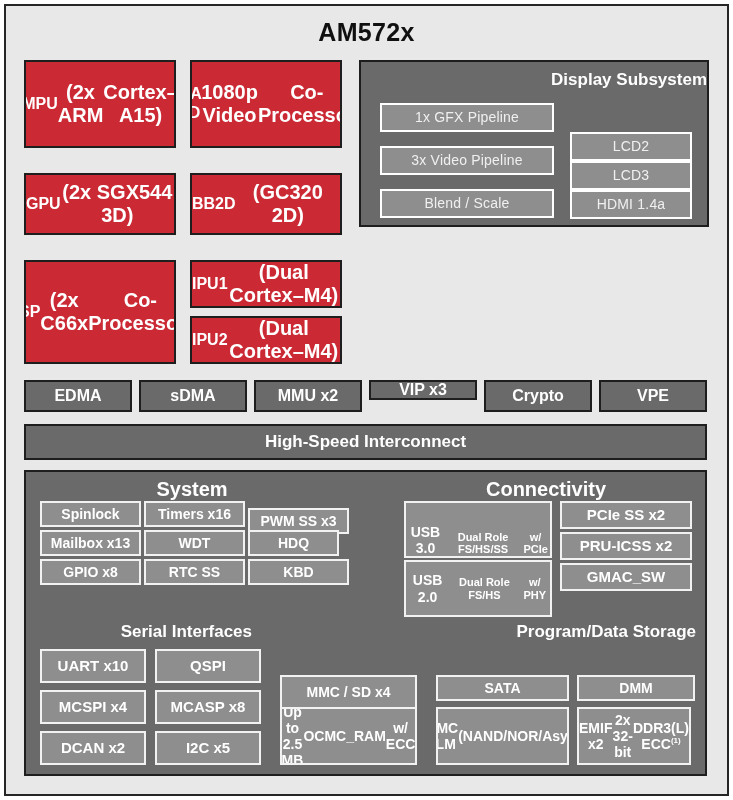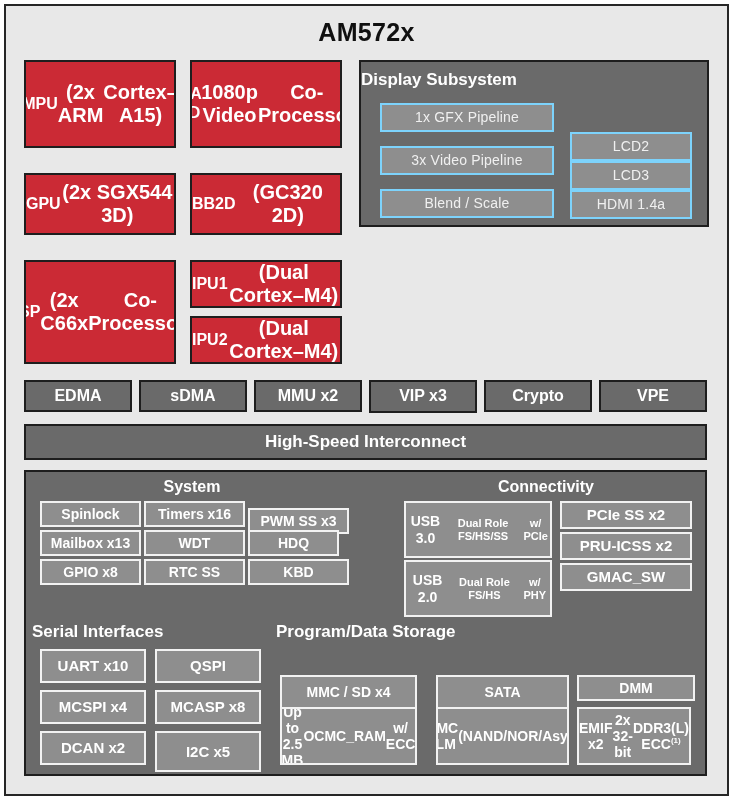--- a/index.html
+++ b/index.html
@@ -77,38 +77,38 @@
   .lgrey{
     background:#8e8e8e;
     border:2px solid #f2f2f2;
     font-weight:bold;
     color:#ffffff;
   }
 
   
   .dss-box{
     background:#8e8e8e;
-    border:2px solid #7dd3fc;
+    border:2px solid #ffffff;
     font-weight:normal;
     color:#f0f0f0;
     font-size:14px;
     letter-spacing:.2px;
   }
 
   .sect-hdr{
     position:absolute;
     text-align:center;
     color:#ffffff;
     font-weight:bold;
-    font-size:16px;
+    font-size:20px;
   }
 
   .panel-title{
     position:absolute;
-    text-align:left;
+    text-align:right;
     color:#ffffff;
     font-weight:bold;
     font-size:17px;
   }
 
   .sup{font-size:8px;vertical-align:super;}
   .l1{font-size:14px;}
   .l2{font-size:11px;}
   .f14{font-size:14px;}
   .f15{font-size:15px;}
@@ -186,21 +186,21 @@
 
     <div class="blk dgrey f16" style="left:18px;top:374px;width:108px;height:32px;">
       <div>EDMA</div>
     </div>
     <div class="blk dgrey f16" style="left:133px;top:374px;width:108px;height:32px;">
       <div>sDMA</div>
     </div>
     <div class="blk dgrey f16" style="left:248px;top:374px;width:108px;height:32px;">
       <div>MMU x2</div>
     </div>
-    <div class="blk dgrey f16" style="left:363px;top:374px;width:108px;height:33px;">
+    <div class="blk dgrey f16" style="left:363px;top:374px;width:108px;height:20px;">
       <div>VIP x3</div>
     </div>
     <div class="blk dgrey f16" style="left:478px;top:374px;width:108px;height:32px;">
       <div>Crypto</div>
     </div>
     <div class="blk dgrey f16" style="left:593px;top:374px;width:108px;height:32px;">
       <div>VPE</div>
     </div>
 
     <div class="blk dgrey" style="left:18px;top:418px;width:683px;height:36px;font-size:17px;">
@@ -236,21 +236,21 @@
       </div>
       <div class="blk lgrey f14" style="left:118px;top:87px;width:101px;height:26px;">
         <div>RTC SS</div>
       </div>
       <div class="blk lgrey f14" style="left:222px;top:87px;width:101px;height:26px;">
         <div>KBD</div>
       </div>
 
       <div class="sect-hdr" style="left:370px;top:6px;width:300px;">Connectivity</div>
 
-      <div class="blk lgrey" style="left:378px;top:29px;width:148px;height:57px;">
+      <div class="blk lgrey" style="left:378px;top:29px;width:148px;height:57px;align-items:flex-end;">
         <div class="l1">USB 3.0</div>
         <div class="l2">Dual Role FS/HS/SS</div>
         <div class="l2">w/ PCIe</div>
       </div>
       <div class="blk lgrey" style="left:378px;top:88px;width:148px;height:57px;">
         <div class="l1">USB 2.0</div>
         <div class="l2">Dual Role FS/HS</div>
         <div class="l2">w/ PHY</div>
       </div>
 
@@ -274,30 +274,30 @@
       </div>
       <div class="blk lgrey f15" style="left:14px;top:218px;width:106px;height:34px;">
         <div>MCSPI x4</div>
       </div>
       <div class="blk lgrey f15" style="left:129px;top:218px;width:106px;height:34px;">
         <div>MCASP x8</div>
       </div>
       <div class="blk lgrey f15" style="left:14px;top:259px;width:106px;height:34px;">
         <div>DCAN x2</div>
       </div>
-      <div class="blk lgrey f15" style="left:129px;top:259px;width:106px;height:41px;">
+      <div class="blk lgrey f15" style="left:129px;top:259px;width:106px;height:34px;">
         <div>I2C x5</div>
       </div>
 
       <div class="panel-title" style="left:250px;top:150px;width:420px;">Program/Data Storage</div>
 
       <div class="blk lgrey f14" style="left:254px;top:203px;width:137px;height:34px;">
         <div>MMC / SD x4</div>
       </div>
-      <div class="blk lgrey f14" style="left:410px;top:203px;width:133px;height:34px;">
+      <div class="blk lgrey f14" style="left:410px;top:203px;width:133px;height:26px;">
         <div>SATA</div>
       </div>
       <div class="blk lgrey f14" style="left:551px;top:203px;width:118px;height:26px;">
         <div>DMM</div>
       </div>
 
       <div class="blk lgrey f14" style="left:254px;top:235px;width:137px;height:58px;">
         <div>Up to 2.5 MB</div>
         <div>OCMC_RAM</div>
         <div>w/ ECC</div>

